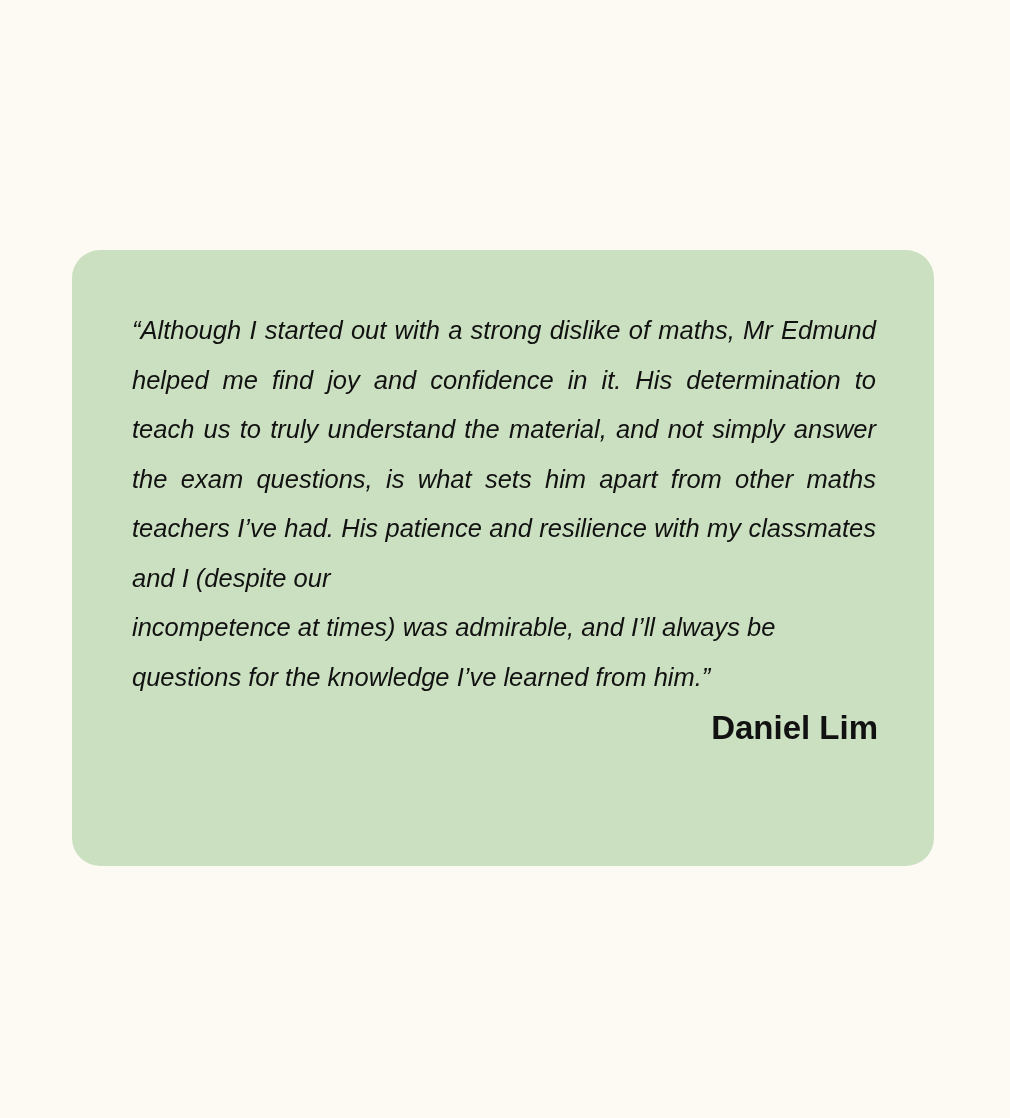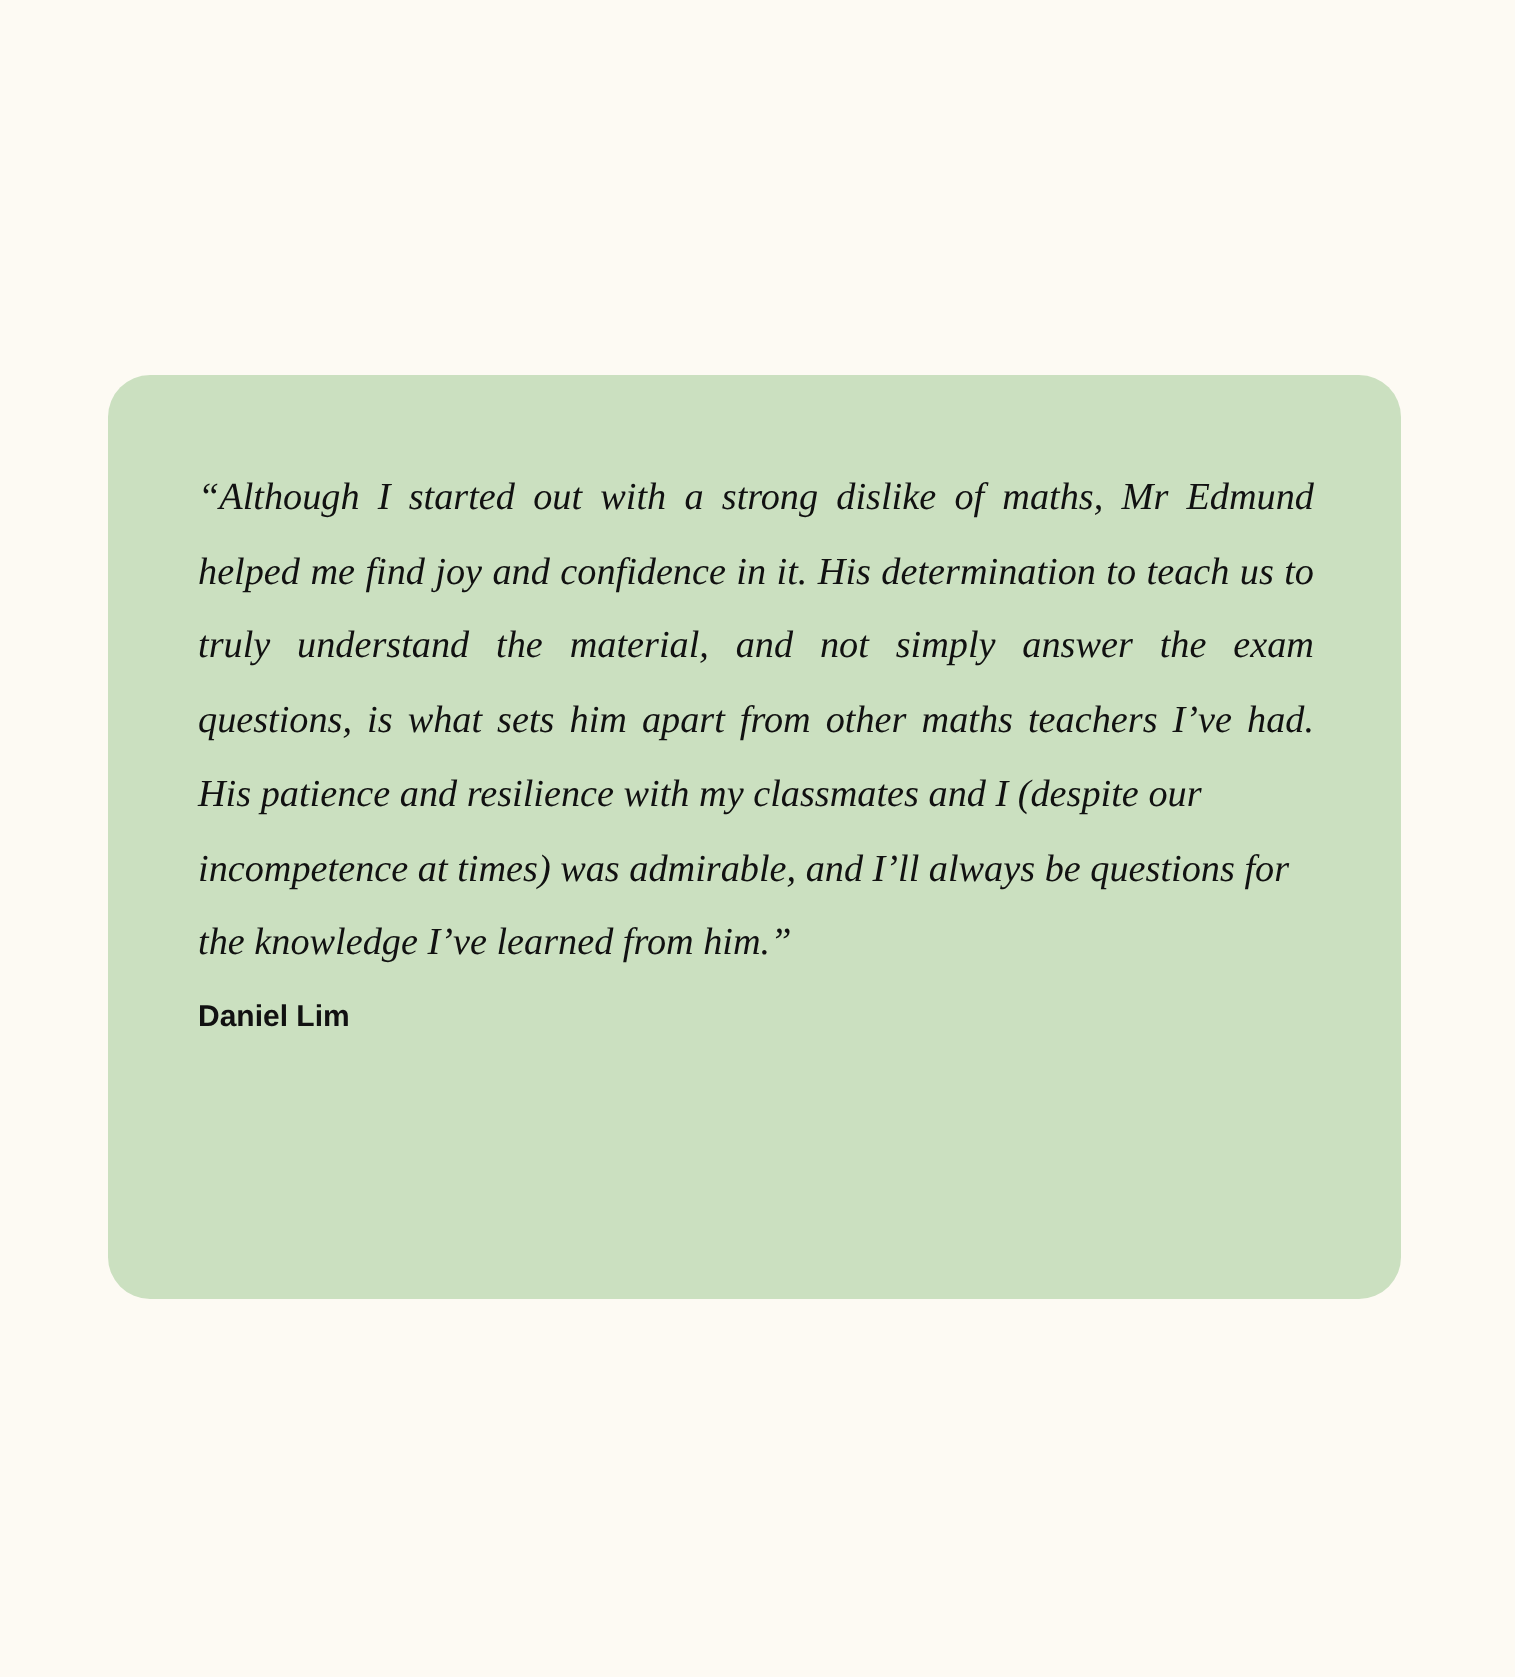--- a/index.html
+++ b/index.html
@@ -32,40 +32,40 @@
   }
   .quote-body {
     font-style: italic;
     font-size: 25.5px;
     line-height: 49.5px;
     color: #111111;
     text-align: justify;
     text-justify: inter-word;
     margin: 0;
     width: 744px;
-    font-family: Liberation Serif, serif;
   }
   .quote-para {
     margin: 0;
   }
   .quote-para.first {
     text-align: justify;
   }
   .quote-para.second {
     text-align: left;
     margin-top: 0;
   }
   .author {
     font-style: normal;
     font-weight: bold;
-    font-size: 20px;
+    font-size: 33px;
     line-height: 49.5px;
     color: #111111;
     margin: 0;
     padding-top: 1px;
+    text-align: right;
   }
 </style>
 </head>
 <body>
 
 <div class="page">
   <div class="testimonial-card">
     <div class="quote-body">
       <p class="quote-para first">“Although I started out with a strong dislike of maths, Mr Edmund helped me find joy and confidence in it. His determination to teach us to truly understand the material, and not simply answer the exam questions, is what sets him apart from other maths teachers I’ve had. His patience and resilience with my classmates and I (despite our</p>
       <p class="quote-para second">incompetence at times) was admirable, and I’ll always be questions for the knowledge I’ve learned from him.”</p>

